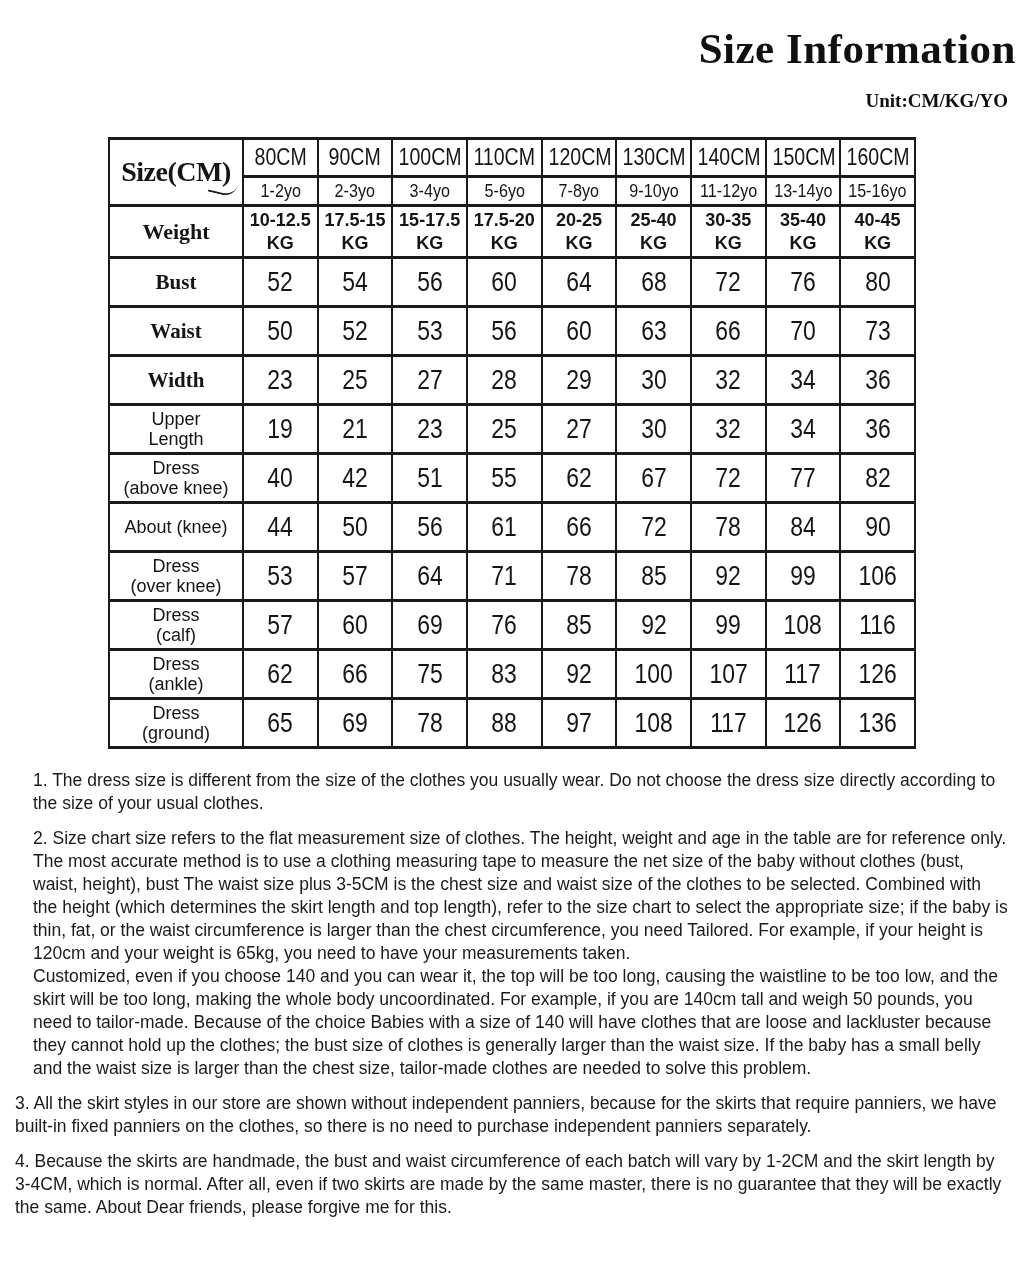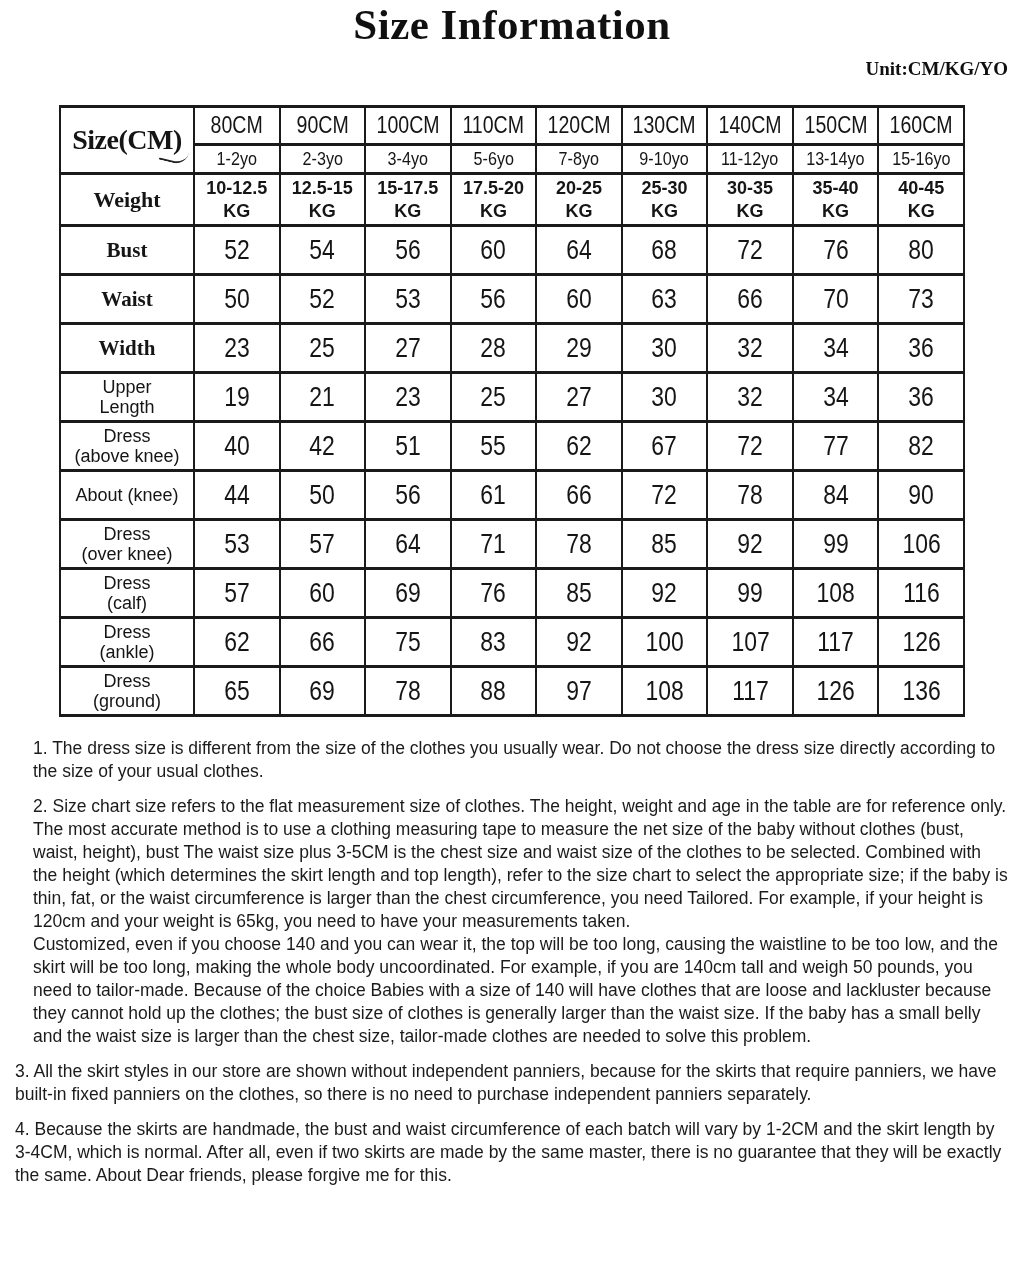--- a/index.html
+++ b/index.html
@@ -2,30 +2,30 @@
 <html><head>
 <meta charset="utf-8">
 <style>
   html,body{margin:0;padding:0;background:#ffffff;}
   .page{
     position:relative;width:1024px;height:1268px;overflow:hidden;
     background:#ffffff;color:#151515;
     font-family:"Liberation Sans", sans-serif;
   }
   .title{
-    margin:0;
+    margin:8px;padding-top:16px;
     font-family:"Liberation Serif", serif;font-weight:bold;
-    font-size:43px;text-align:center;letter-spacing:.5px;color:#101010;
+    font-size:43px;text-align:right;letter-spacing:.5px;color:#101010;
   }
   .unit{
     font-family:"Liberation Serif", serif;font-weight:bold;
     font-size:19px;text-align:right;padding:9px 16px 25px 0;color:#101010;
   }
   table.size{
-    border-collapse:collapse;table-layout:fixed;width:906px;margin:0 auto;
+    border-collapse:collapse;table-layout:fixed;width:808px;margin:0 auto;
     text-align:center;
   }
   table.size td{
     border:2px solid #1a1a1a;border-top-width:3px;border-bottom-width:3px;
     padding:0;vertical-align:middle;overflow:hidden;
   }
   col.first{width:134px;}
   tr.heights td{height:35px;}
   tr.ages td{height:26px;border-top-width:2px;}
   tr.weights td{height:49px;}
@@ -96,37 +96,37 @@
           <td><span class="cond a-val">13-14yo</span></td>
           <td><span class="cond a-val">15-16yo</span></td>
         </tr>
         <tr class="weights">
           <td class="wlabel"><span class="">Weight</span></td>
           <td>
             <div class="w-line">10-12.5</div>
             <div class="w-line">KG</div>
           </td>
           <td>
-            <div class="w-line">12.5-15</div>
+            <div class="w-line">17.5-15</div>
             <div class="w-line">KG</div>
           </td>
           <td>
             <div class="w-line">15-17.5</div>
             <div class="w-line">KG</div>
           </td>
           <td>
             <div class="w-line">17.5-20</div>
             <div class="w-line">KG</div>
           </td>
           <td>
             <div class="w-line">20-25</div>
             <div class="w-line">KG</div>
           </td>
           <td>
-            <div class="w-line">25-30</div>
+            <div class="w-line">25-40</div>
             <div class="w-line">KG</div>
           </td>
           <td>
             <div class="w-line">30-35</div>
             <div class="w-line">KG</div>
           </td>
           <td>
             <div class="w-line">35-40</div>
             <div class="w-line">KG</div>
           </td>

